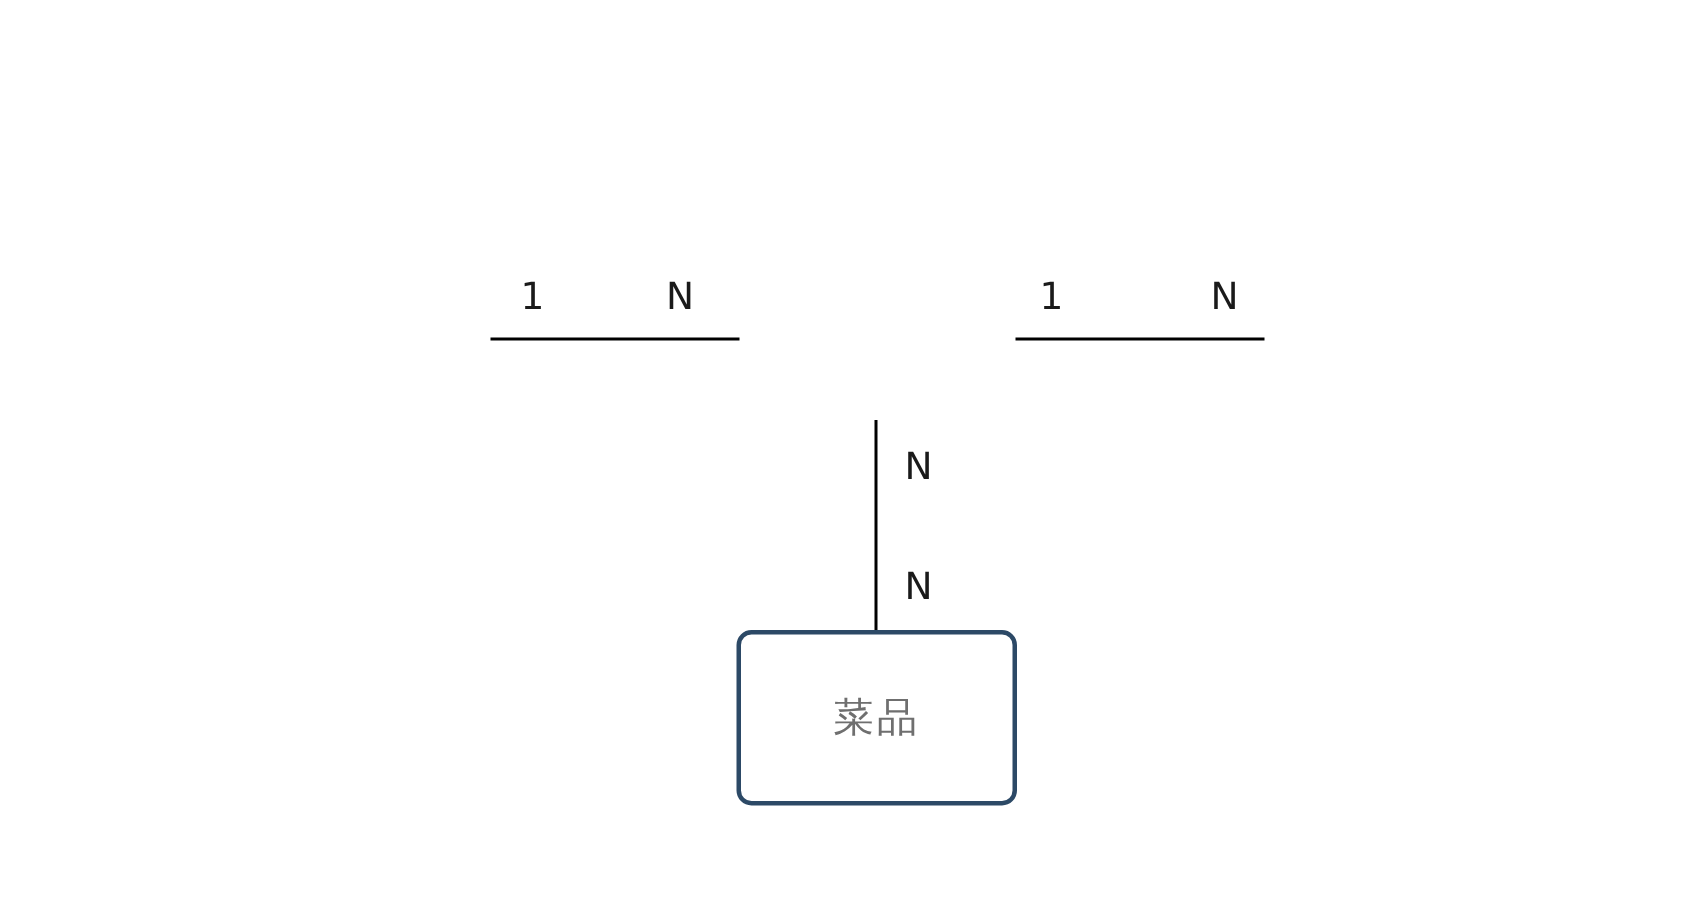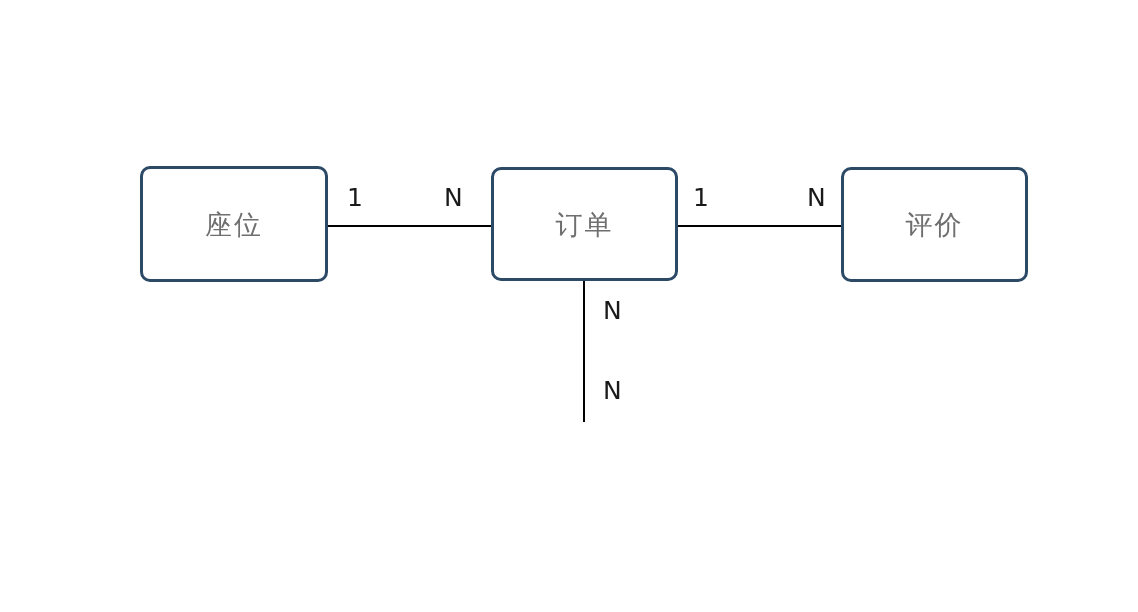--- a/index.html
+++ b/index.html
@@ -104,27 +104,21 @@
   <div class="cardinality" id="card-seat-order-right">N</div>
 
   <div class="conn-h" id="conn-order-review"></div>
   <div class="cardinality" id="card-order-review-left">1</div>
   <div class="cardinality" id="card-order-review-right">N</div>
 
   <div class="conn-v" id="conn-order-dish"></div>
   <div class="cardinality" id="card-order-dish-top">N</div>
   <div class="cardinality" id="card-order-dish-bottom">N</div>
 
-  <div class="entity" id="entity-seat">
-    <span class="entity-label">座位</span>
+
+
+
+  <div class="entity" id="entity-dish">
+    <span class="entity-label">菜品</span>
   </div>
-
-  <div class="entity" id="entity-order">
-    <span class="entity-label">订单</span>
-  </div>
-
-  <div class="entity" id="entity-review">
-    <span class="entity-label">评价</span>
-  </div>
-
 
 
 </div>
 
 </body></html>

